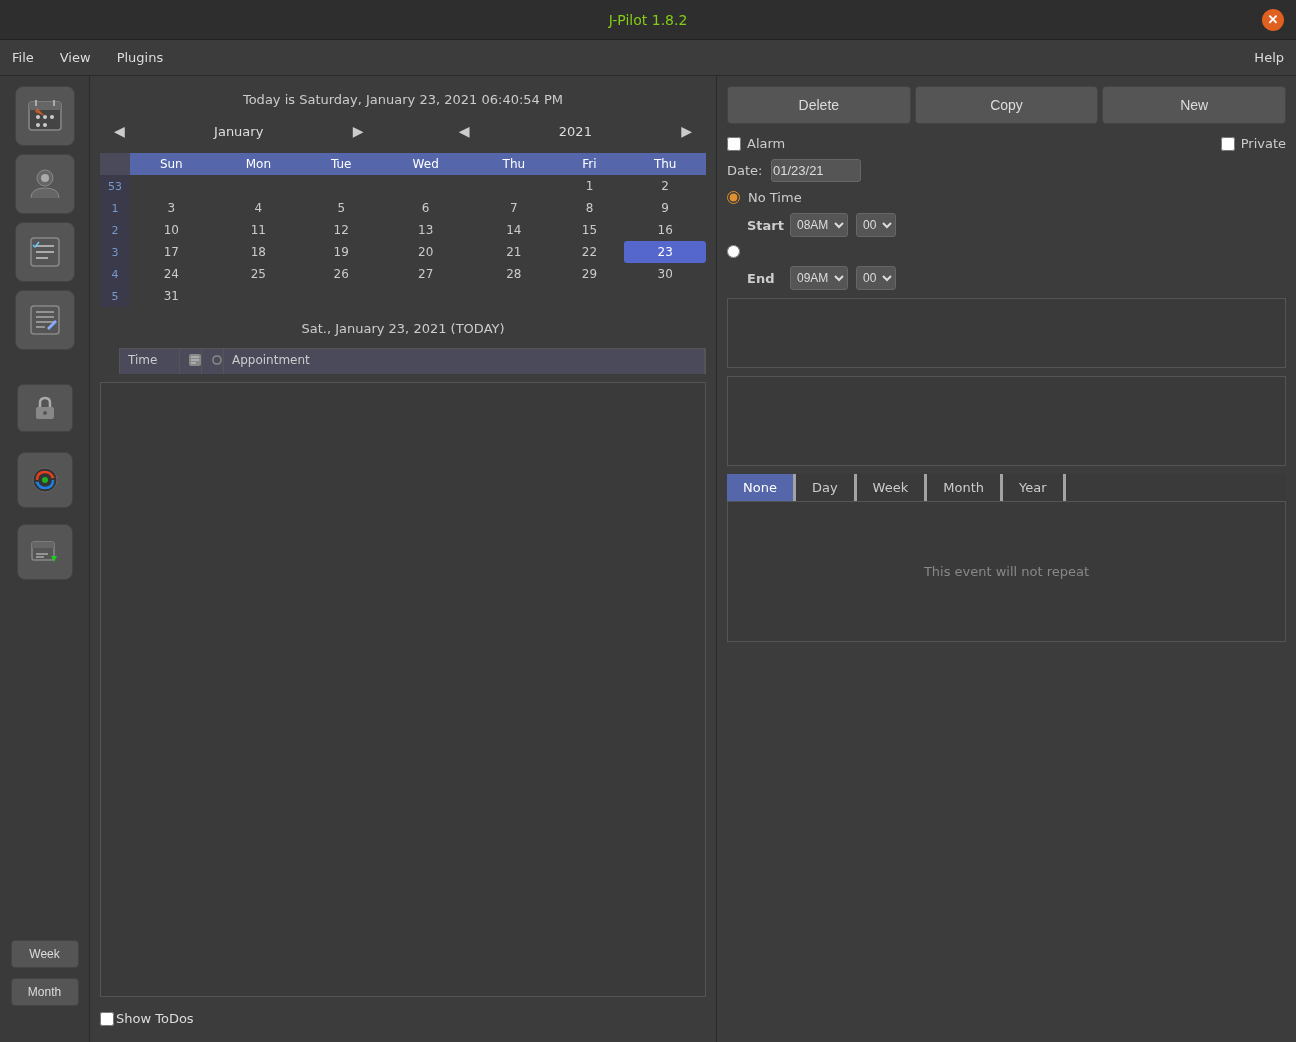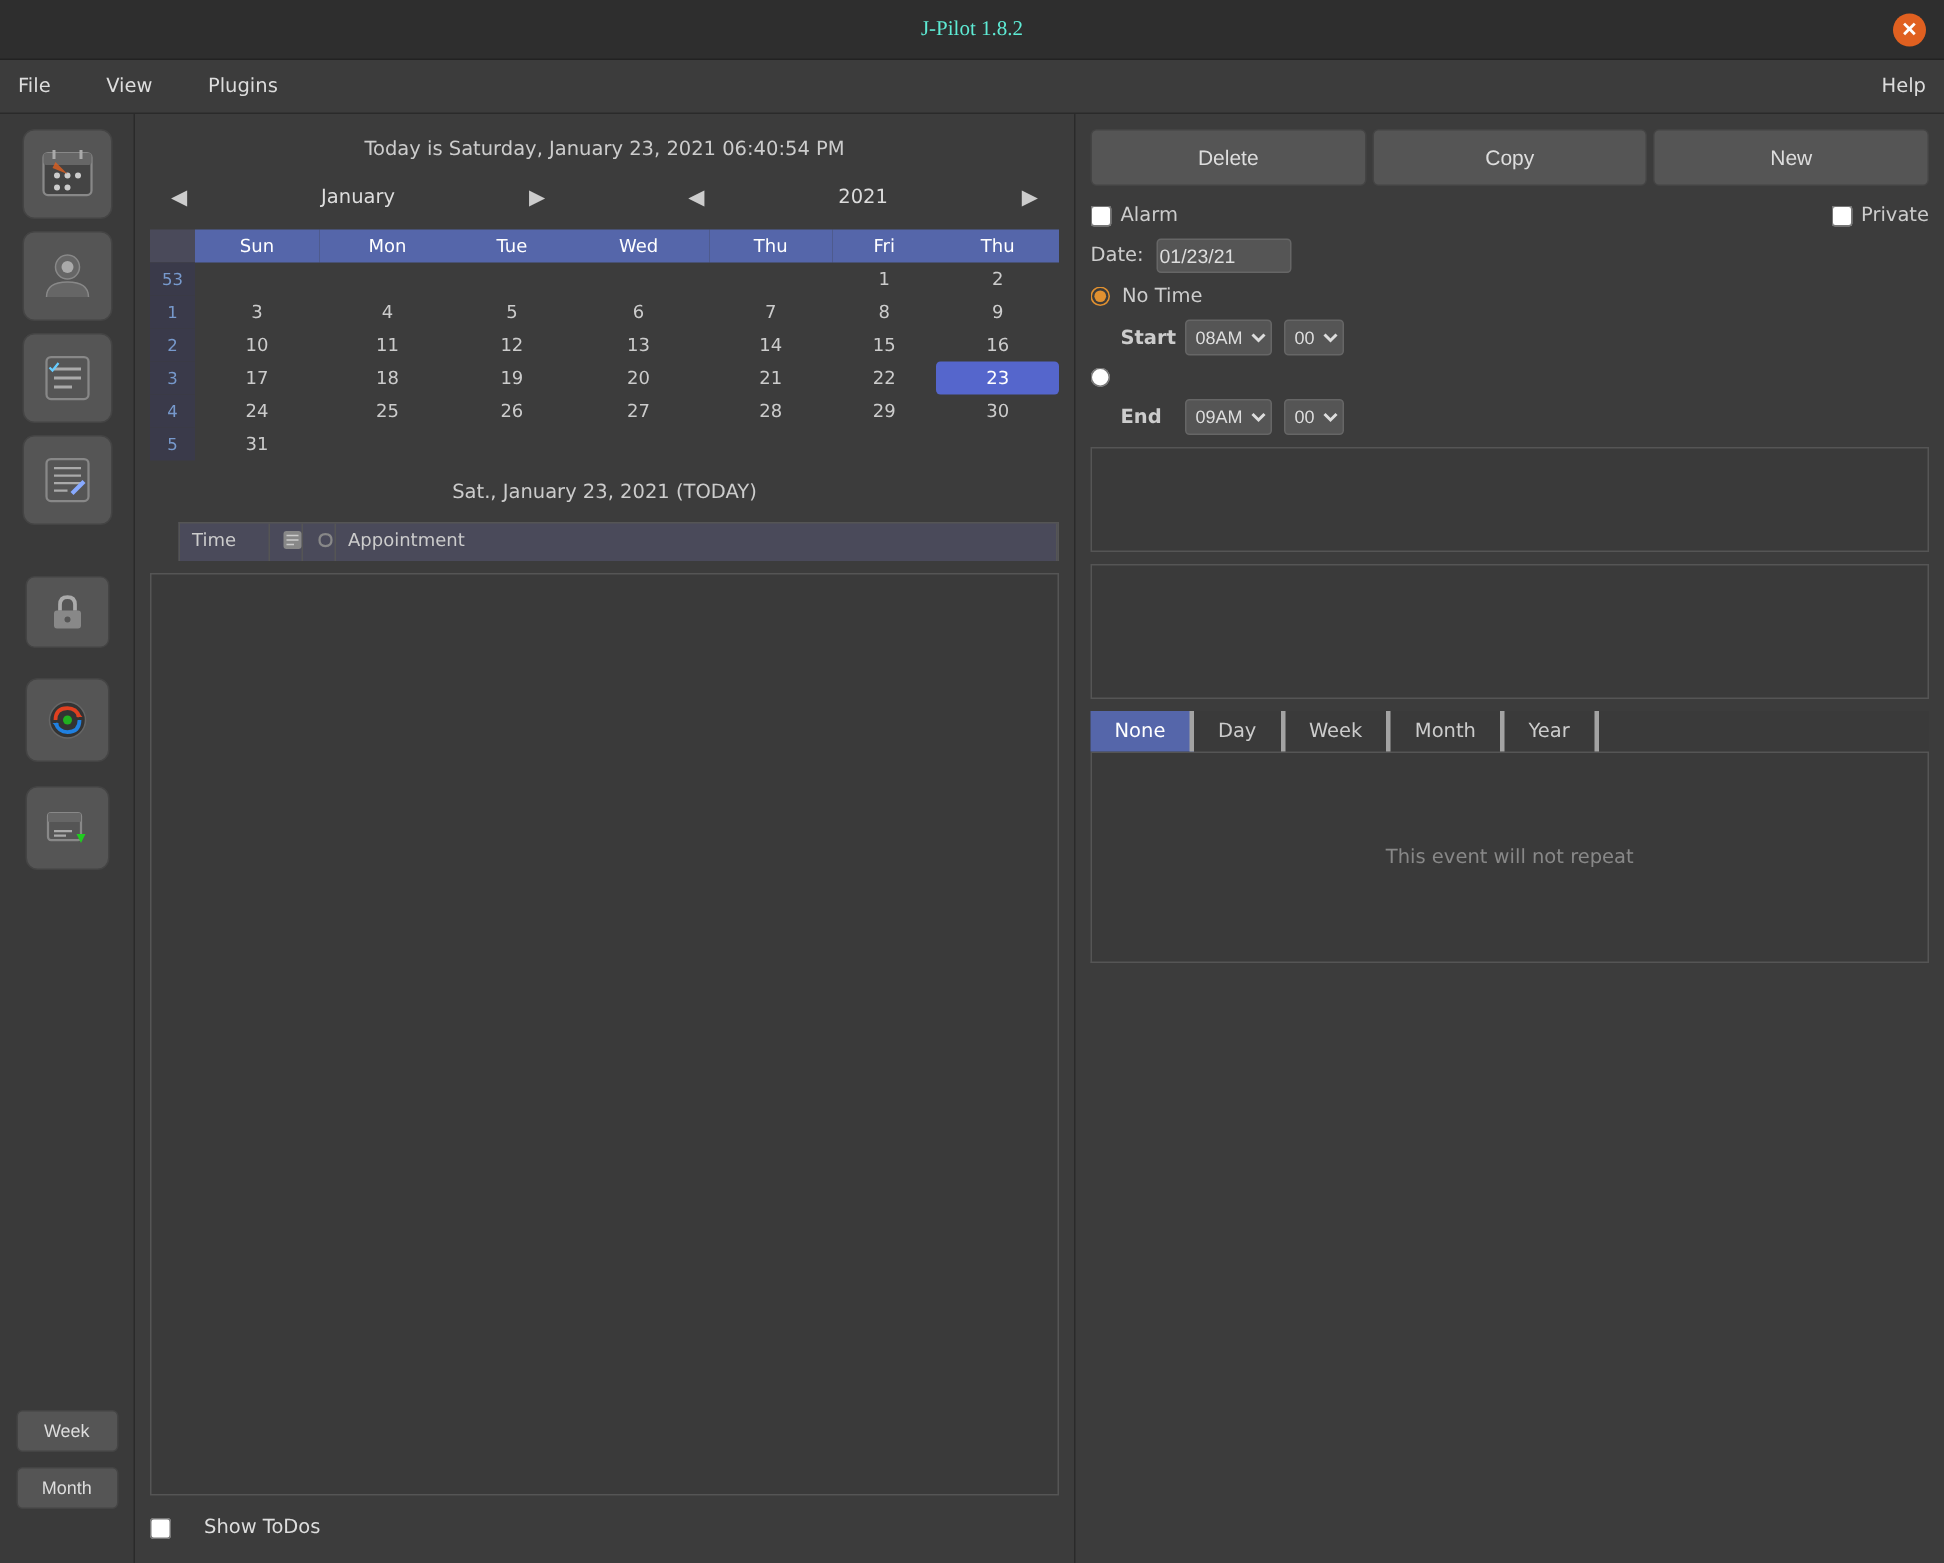--- a/index.html
+++ b/index.html
@@ -17,23 +17,22 @@
     .titlebar {
       background: #2e2e2e;
       display: flex;
       align-items: center;
       justify-content: center;
       height: 40px;
       position: relative;
       border-bottom: 1px solid #222;
     }
     .titlebar-title {
-      color: #5eead4;
+      color: #84cc16;
       font-size: 14px;
-      font-family: Liberation Serif, serif;
     }
     .close-btn {
       position: absolute;
       right: 12px;
       top: 50%;
       transform: translateY(-50%);
       width: 22px;
       height: 22px;
       background: #e06020;
       border-radius: 50%;
@@ -52,21 +51,21 @@
       background: #3c3c3c;
       display: flex;
       align-items: center;
       height: 36px;
       padding: 0 8px;
       border-bottom: 1px solid #2a2a2a;
       justify-content: space-between;
     }
     .menubar-left {
       display: flex;
-      gap: 29px;
+      gap: 18px;
     }
     .menubar-item {
       color: #ddd;
       cursor: pointer;
       font-size: 13px;
       padding: 4px 4px;
     }
 
     
     .main-container {
@@ -255,21 +254,21 @@
       flex: 1;
       background: #3a3a3a;
       border: 1px solid #555;
       min-height: 200px;
     }
 
     
     .show-todos {
       display: flex;
       align-items: flex-end;
-      gap: 22px;
+      gap: 2px;
       padding: 6px 0;
     }
     .show-todos input[type=checkbox] {
       width: 14px;
       height: 14px;
       cursor: pointer;
     }
 
     
     .right-panel {

